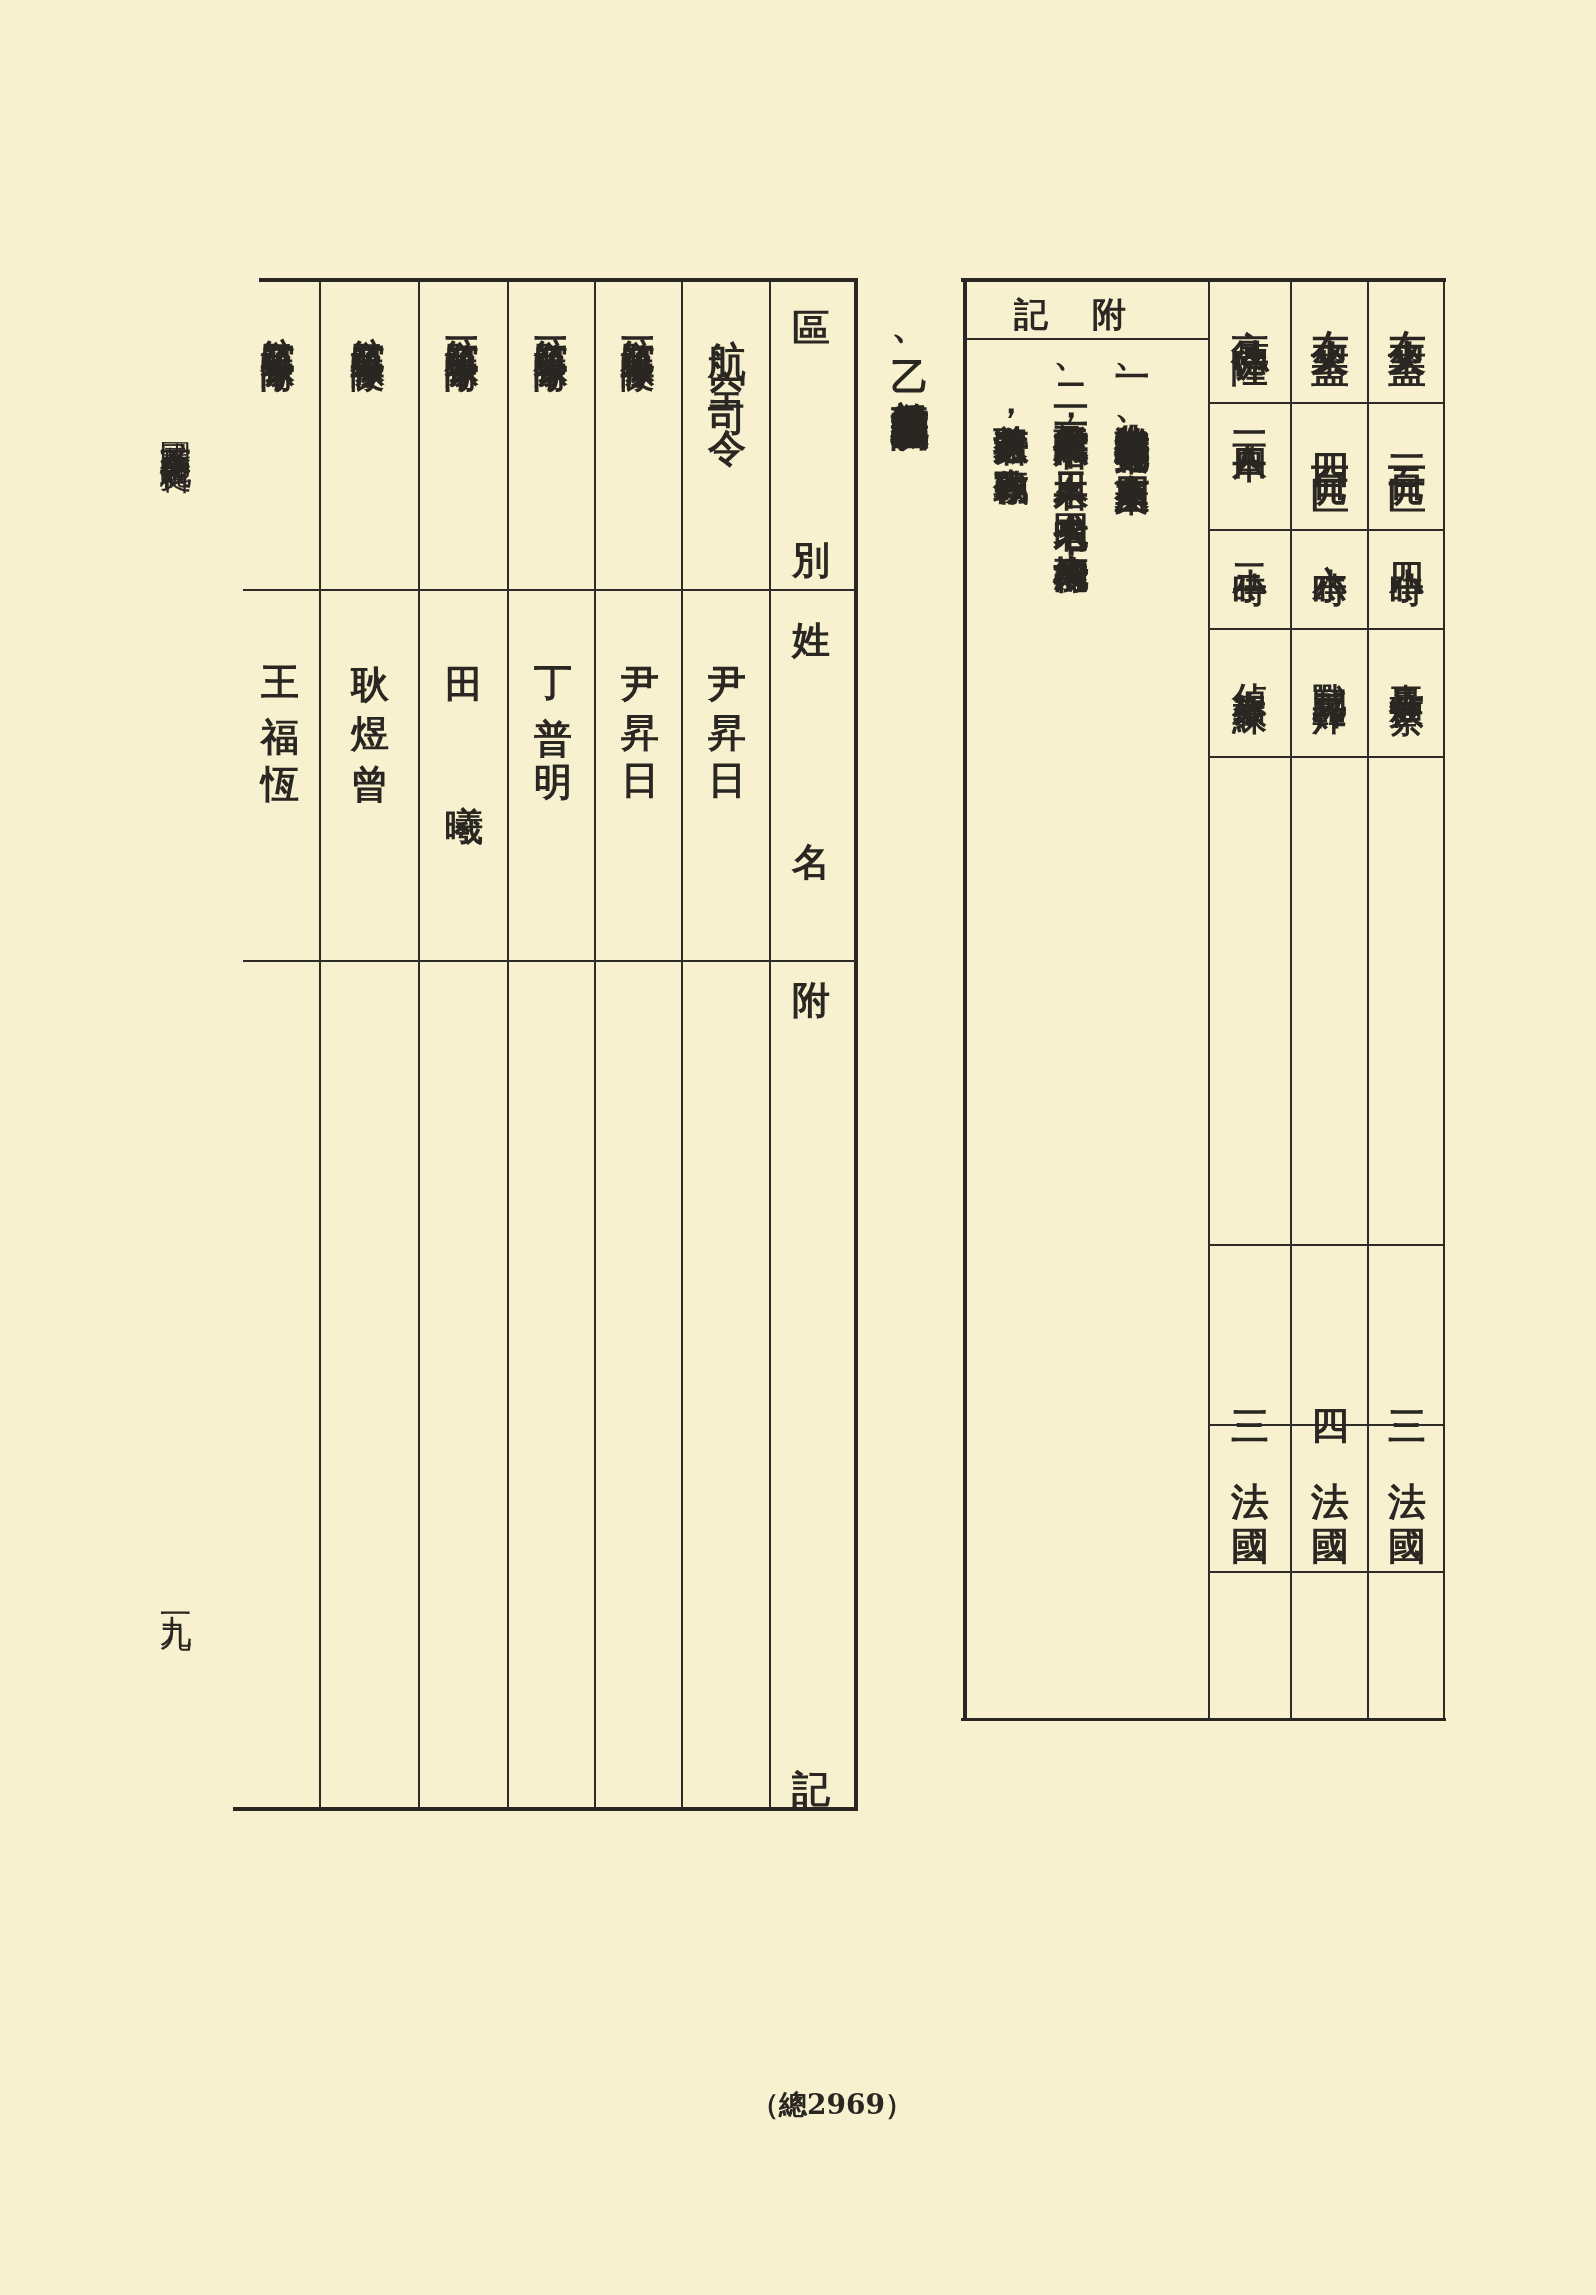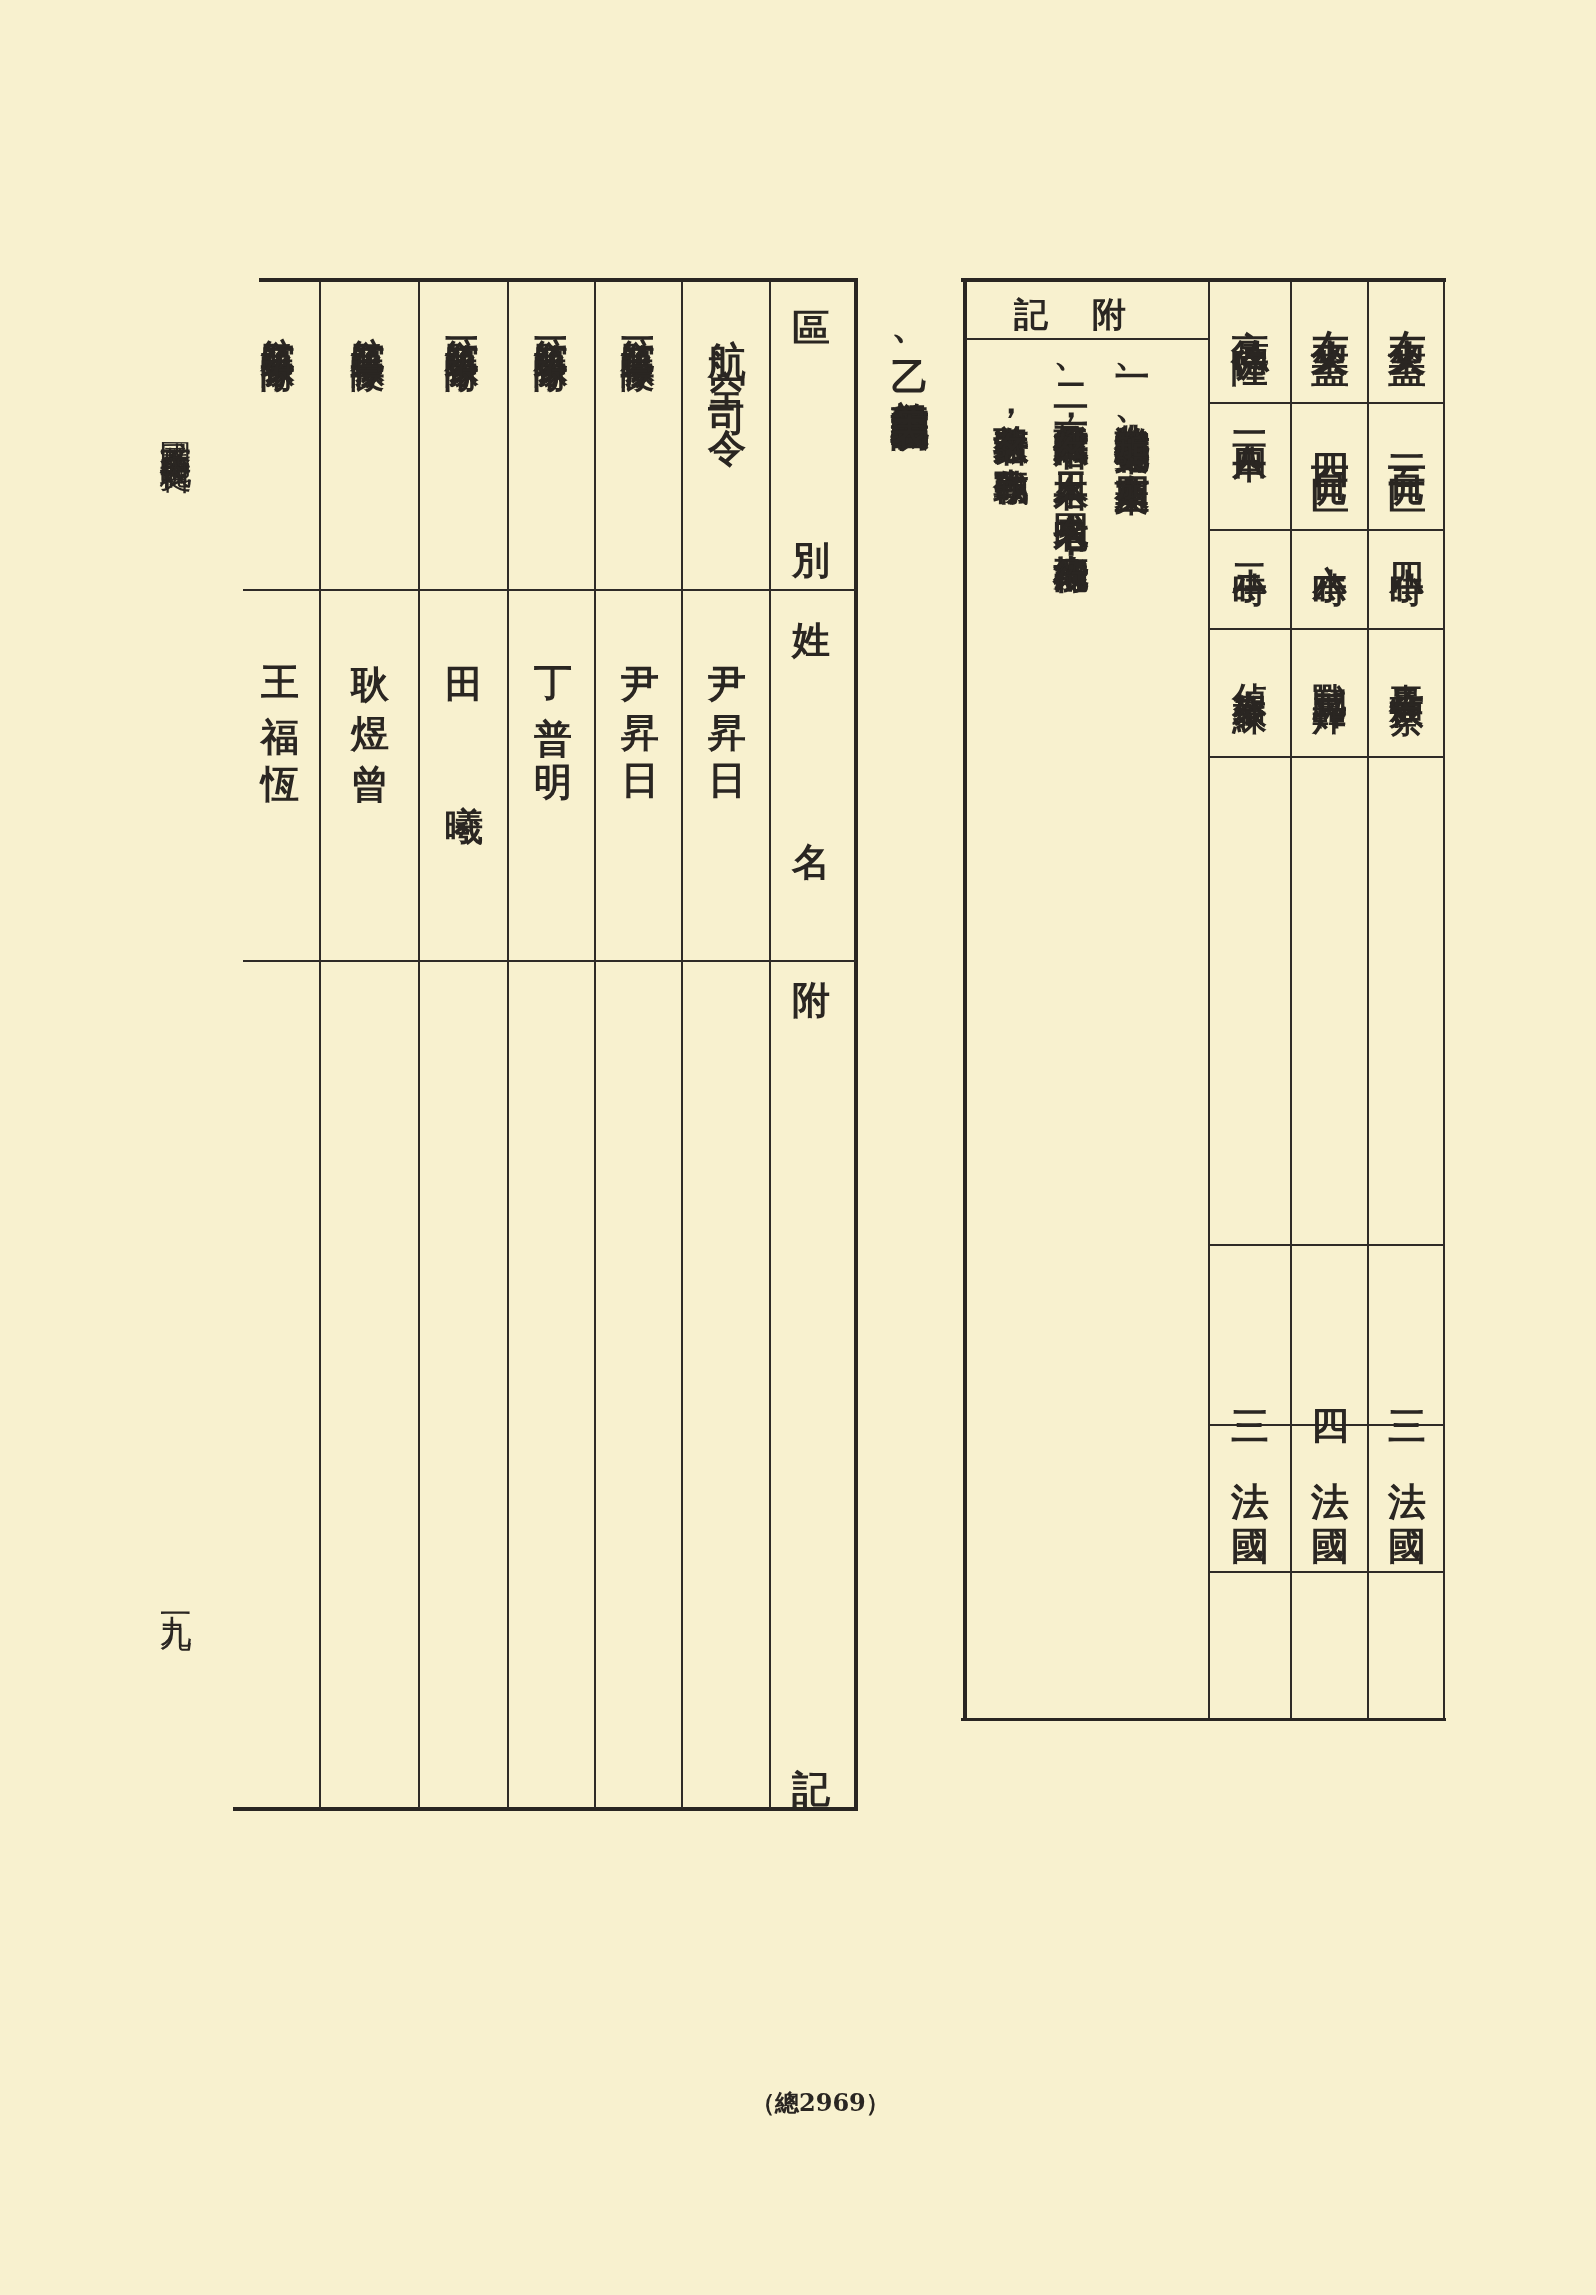--- a/index.html
+++ b/index.html
@@ -136,14 +136,14 @@
 <div class="abs" style="left:321px; top:282px; width:98px; height:1526px;">
   <div class="abs vtext med" style="left:30px; top:27px; letter-spacing:3.8px;">航空第二隊隊長</div>
   <div class="abs vtext big" style="left:30px; top:354px; letter-spacing:49px;">耿煜曾</div>
 </div>
 
 <div class="abs" style="left:238px; top:282px; width:81px; height:1526px;">
   <div class="abs vtext med" style="left:23px; top:27px; letter-spacing:3.8px;">航空第二隊隊附</div>
   <div class="abs vtext big" style="left:23px; top:354px; letter-spacing:49px;">王福恆</div>
 </div>
 
-<div class="abs" style="left:751px; top:2091px; font-size:24px; font-weight:bold; line-height:1;text-align:center;">（總2969）</div>
+<div class="abs" style="left:751px; top:2091px; font-size:28px; font-weight:bold; line-height:1;text-align:center;">（總2969）</div>
 
 
 </body></html>

